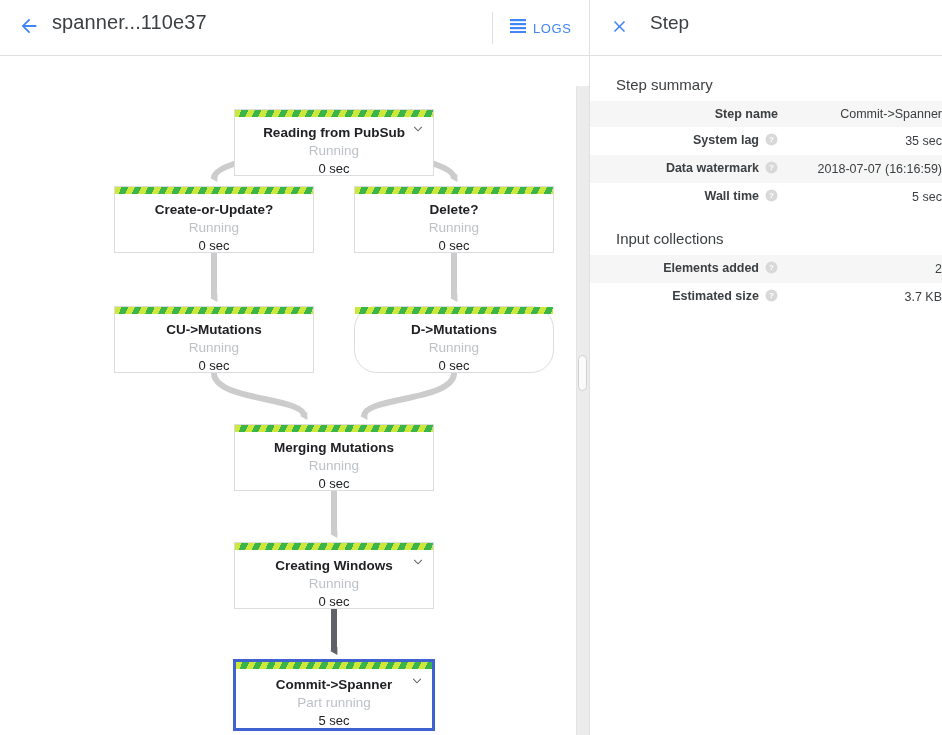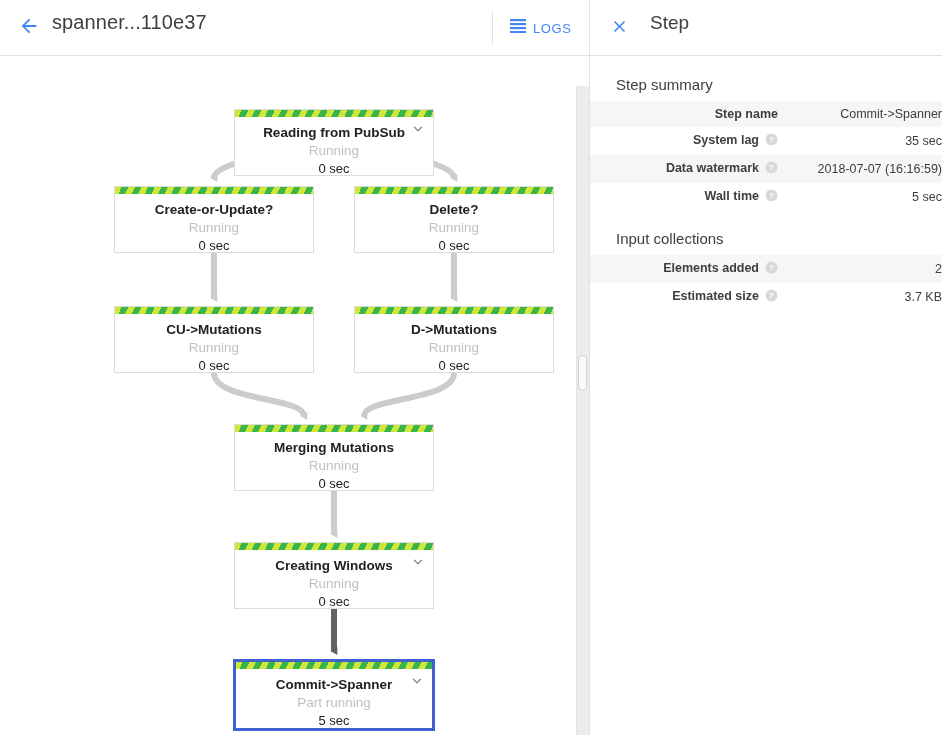--- a/index.html
+++ b/index.html
@@ -260,21 +260,21 @@
             </div>
           </div>
           <div class="node" style="left: 114px; top: 249px; width: 200px; height: 67px;">
             <div class="node-stripe"></div>
             <div class="node-body">
               <div class="node-title">CU-&gt;Mutations</div>
               <div class="node-status">Running</div>
               <div class="node-time">0 sec</div>
             </div>
           </div>
-          <div class="node" style="left: 354px; top: 249px; width: 200px; height: 67px;">
+          <div class="node" style="left: 354px; top: 249px; width: 200px; height: 67px; border-radius: 23px;">
             <div class="node-stripe"></div>
             <div class="node-body">
               <div class="node-title">D-&gt;Mutations</div>
               <div class="node-status">Running</div>
               <div class="node-time">0 sec</div>
             </div>
           </div>
           <div class="node" style="left: 234px; top: 367px; width: 200px; height: 67px;">
             <div class="node-stripe"></div>
             <div class="node-body">

